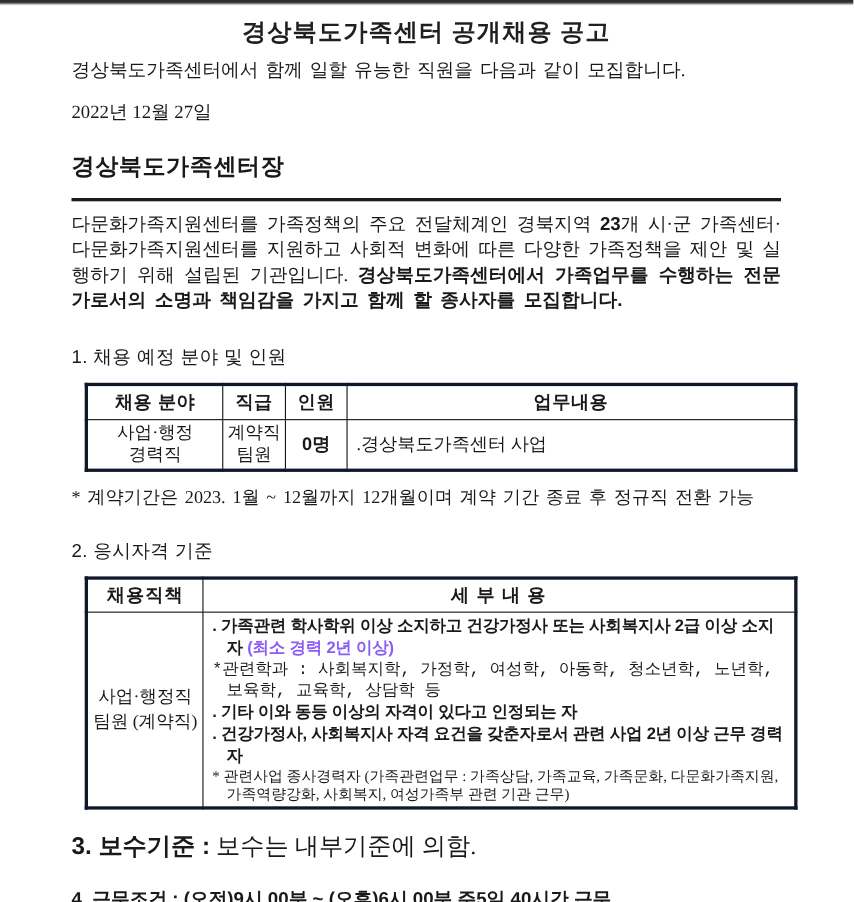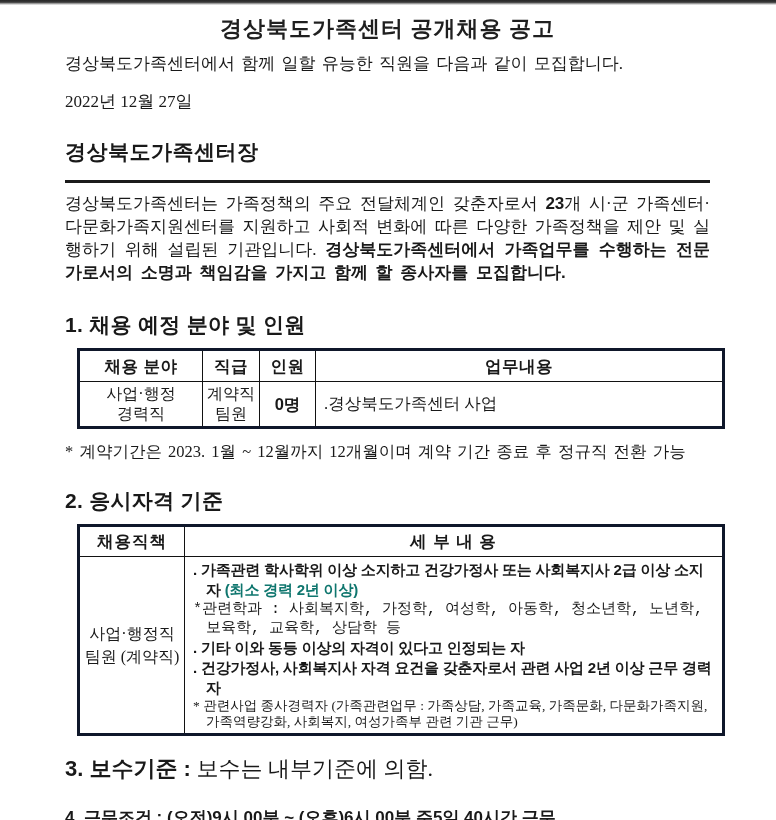--- a/index.html
+++ b/index.html
@@ -41,22 +41,22 @@
     font-size:17px;line-height:23px;
     text-align:justify;
     word-break:break-all;
     margin:0 0 30px 0;
     word-spacing:3px;
   }
   .b{font-family:"Liberation Sans", sans-serif;font-weight:bold;}
 
   .section-heading{
     font-family:"Liberation Sans", sans-serif;
-    font-weight:bold;
-    font-size:21px;line-height:22px;
+    font-weight:normal;
+    font-size:17px;line-height:22px;
     margin:0 0 7px 0;
     letter-spacing:0.3px;
   }
 
   table{border-collapse:collapse;width:645px;table-layout:fixed;}
   .doc-table{border:3px solid #0f172a;margin:12px;}
   .doc-table th,.doc-table td{
     border:1.5px solid #121212;
     text-align:center;
     vertical-align:middle;
@@ -80,42 +80,42 @@
   .t2 th{line-height:25px;letter-spacing:1px;}
   .t2 .pos-cell{font-size:16px;line-height:23px;}
   .t2 .detail-cell{text-align:left;padding:3px 6px 3px 8px;}
   .detail-item{padding-left:13px;text-indent:-13px;margin:0;}
   .detail-bold{
     font-family:"Liberation Sans", sans-serif;font-weight:bold;
     font-size:15px;line-height:20px;letter-spacing:-0.2px;
   }
   .detail-reg{font-size:15px;line-height:19px;font-family:Liberation Mono, monospace;}
   .detail-small{font-size:13.5px;line-height:16px;}
-  .red{color:#0f766e;}
+  .red{color:#8b5cf6;}
 
   .s3-line{margin:22px 0 0 0;font-size:22px;line-height:22px;}
   .s4-line{margin:27px 0 0 0;font-size:17px;line-height:22px;}
 </style>
 </head>
 <body>
 
 <div class="page">
   <div class="topbar"></div>
 
   <div class="content">
 
     <h1 class="doc-title">경상북도가족센터 공개채용 공고</h1>
 
     <p class="intro">경상북도가족센터에서 함께 일할 유능한 직원을 다음과 같이 모집합니다.</p>
     <p class="date-line">2022년 12월 27일</p>
 
     <h2 class="author-heading">경상북도가족센터장</h2>
     <hr class="rule">
 
-    <p class="about"><span>경상북도가족센터는 가족정책의 주요 전달체계인 갖춘자로서 </span><span class="b">23</span><span>개 시·군 가족센터·다문화가족지원센터를 지원하고 사회적 변화에 따른 다양한 가족정책을 제안 및 실행하기 위해 설립된 기관입니다. </span><span class="b">경상북도가족센터에서 가족업무를 수행하는 전문가로서의 소명과 책임감을 가지고 함께 할 종사자를 모집합니다.</span></p>
+    <p class="about"><span>다문화가족지원센터를 가족정책의 주요 전달체계인 경북지역 </span><span class="b">23</span><span>개 시·군 가족센터·다문화가족지원센터를 지원하고 사회적 변화에 따른 다양한 가족정책을 제안 및 실행하기 위해 설립된 기관입니다. </span><span class="b">경상북도가족센터에서 가족업무를 수행하는 전문가로서의 소명과 책임감을 가지고 함께 할 종사자를 모집합니다.</span></p>
 
     <h3 class="section-heading">1. 채용 예정 분야 및 인원</h3>
 
     <table class="doc-table t1">
       <colgroup>
         <col style="width:124px">
           <col style="width:57px">
           <col style="width:56px">
           <col style="width:408px">
       </colgroup>

